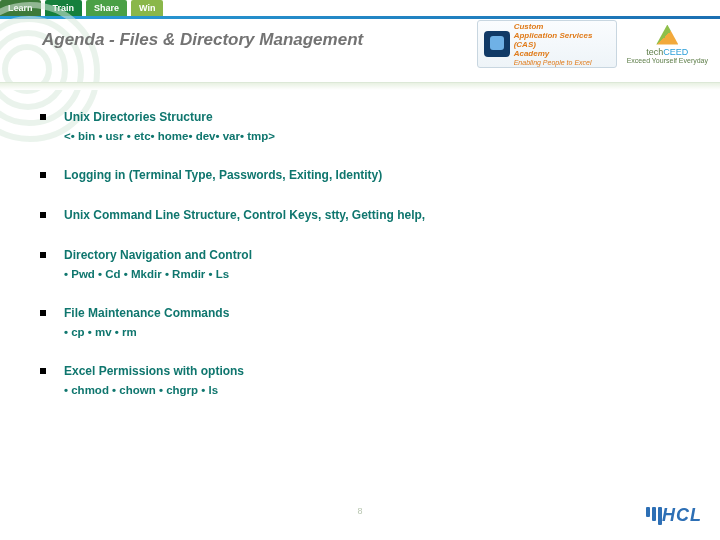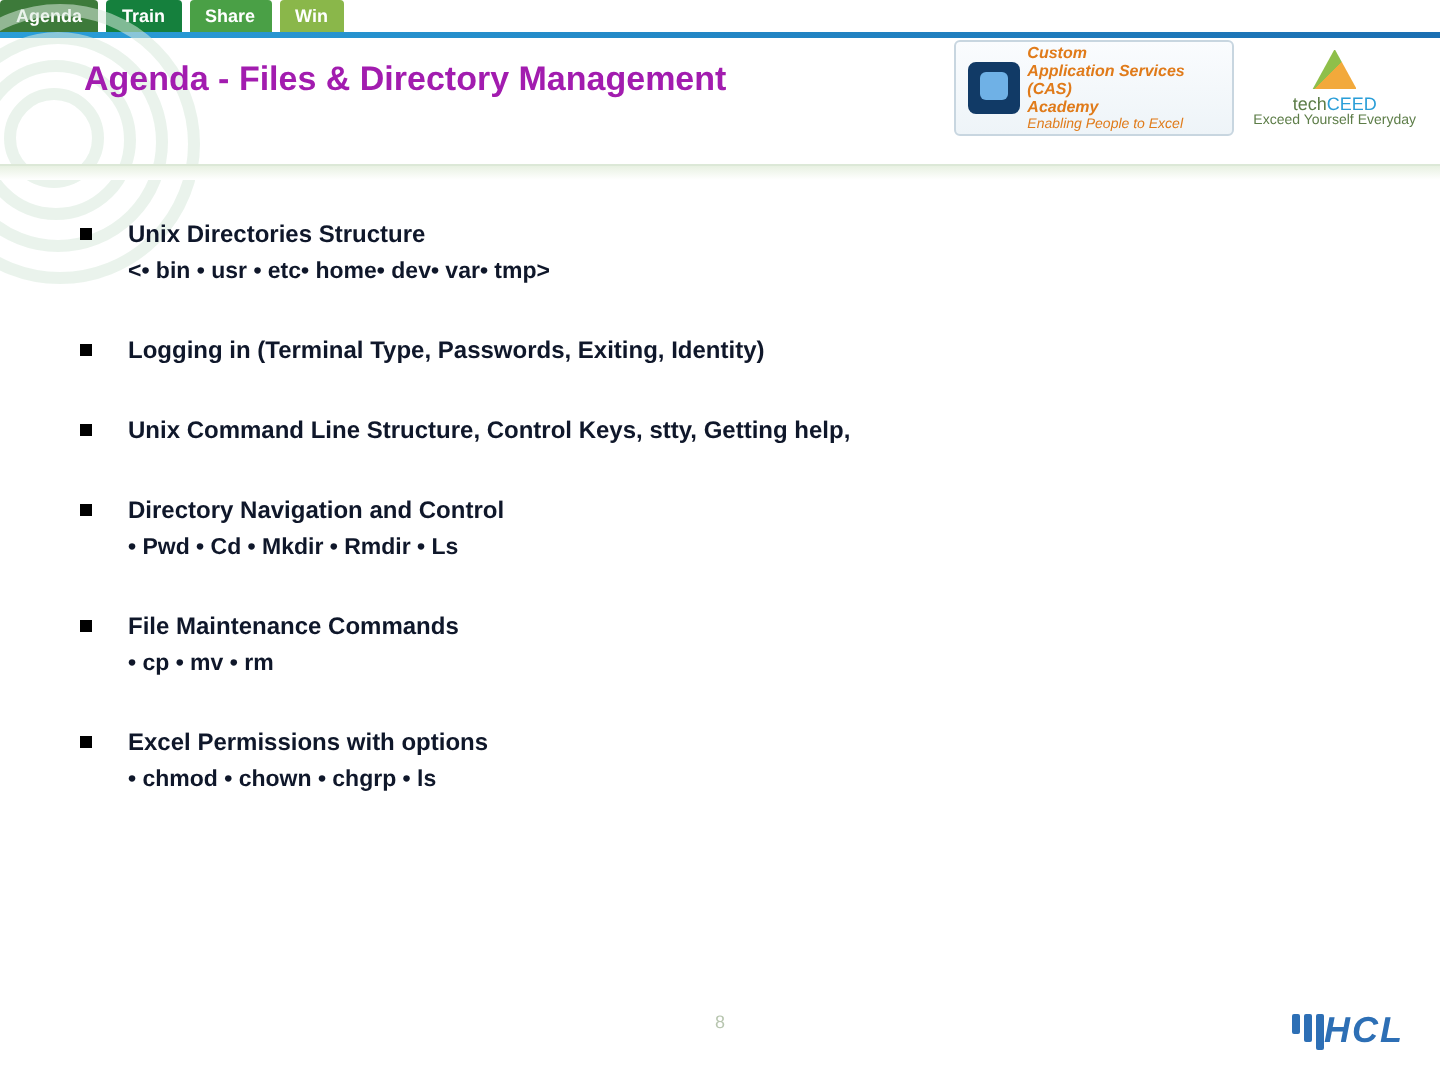--- a/index.html
+++ b/index.html
@@ -64,21 +64,22 @@
     border: 6px solid #d9eadd;
     border-radius: 50%;
   }
 
   .title {
     position: absolute;
     left: 42px;
     top: 30px;
     font-size: 17px;
     font-weight: bold;
-    color: #a21caf;
+    color: #737373;
+    font-style: italic;
   }
 
   .logo-group {
     position: absolute;
     right: 12px;
     top: 20px;
     display: flex;
     align-items: center;
     gap: 10px;
   }
@@ -147,21 +148,21 @@
     gap: 18px;
     margin-bottom: 26px;
   }
   .bullet {
     width: 6px;
     height: 6px;
     background: #000;
     margin-top: 4px;
     flex: none;
   }
-  .item-body { font-size: 12px; color: #0f172a; }
+  .item-body { font-size: 12px; color: #0f766e; }
   .item-title { font-weight: bold; }
   .item-sub {
     margin-top: 6px;
     font-weight: bold;
     font-size: 11.5px;
   }
 
   
   .page-num {
     position: absolute;
@@ -191,21 +192,21 @@
   .hcl .txt {
     font-weight:bold; font-style:italic;
     font-size:18px; color:#2d6fb5; letter-spacing:1px;
   }
 </style>
 </head>
 <body>
 
 <div class="header">
   <div class="tabs">
-    <div class="tab learn">Agenda</div>
+    <div class="tab learn">Learn</div>
     <div class="tab train">Train</div>
     <div class="tab share">Share</div>
     <div class="tab win">Win</div>
   </div>
   <div class="top-line"></div>
 
   <div class="swirl">
     <div class="ring" style="width:140px;height:140px;left:0;top:-30px"></div>
     <div class="ring" style="width:110px;height:110px;left:14px;top:-16px"></div>
     <div class="ring" style="width:80px;height:80px;left:28px;top:-2px"></div>

